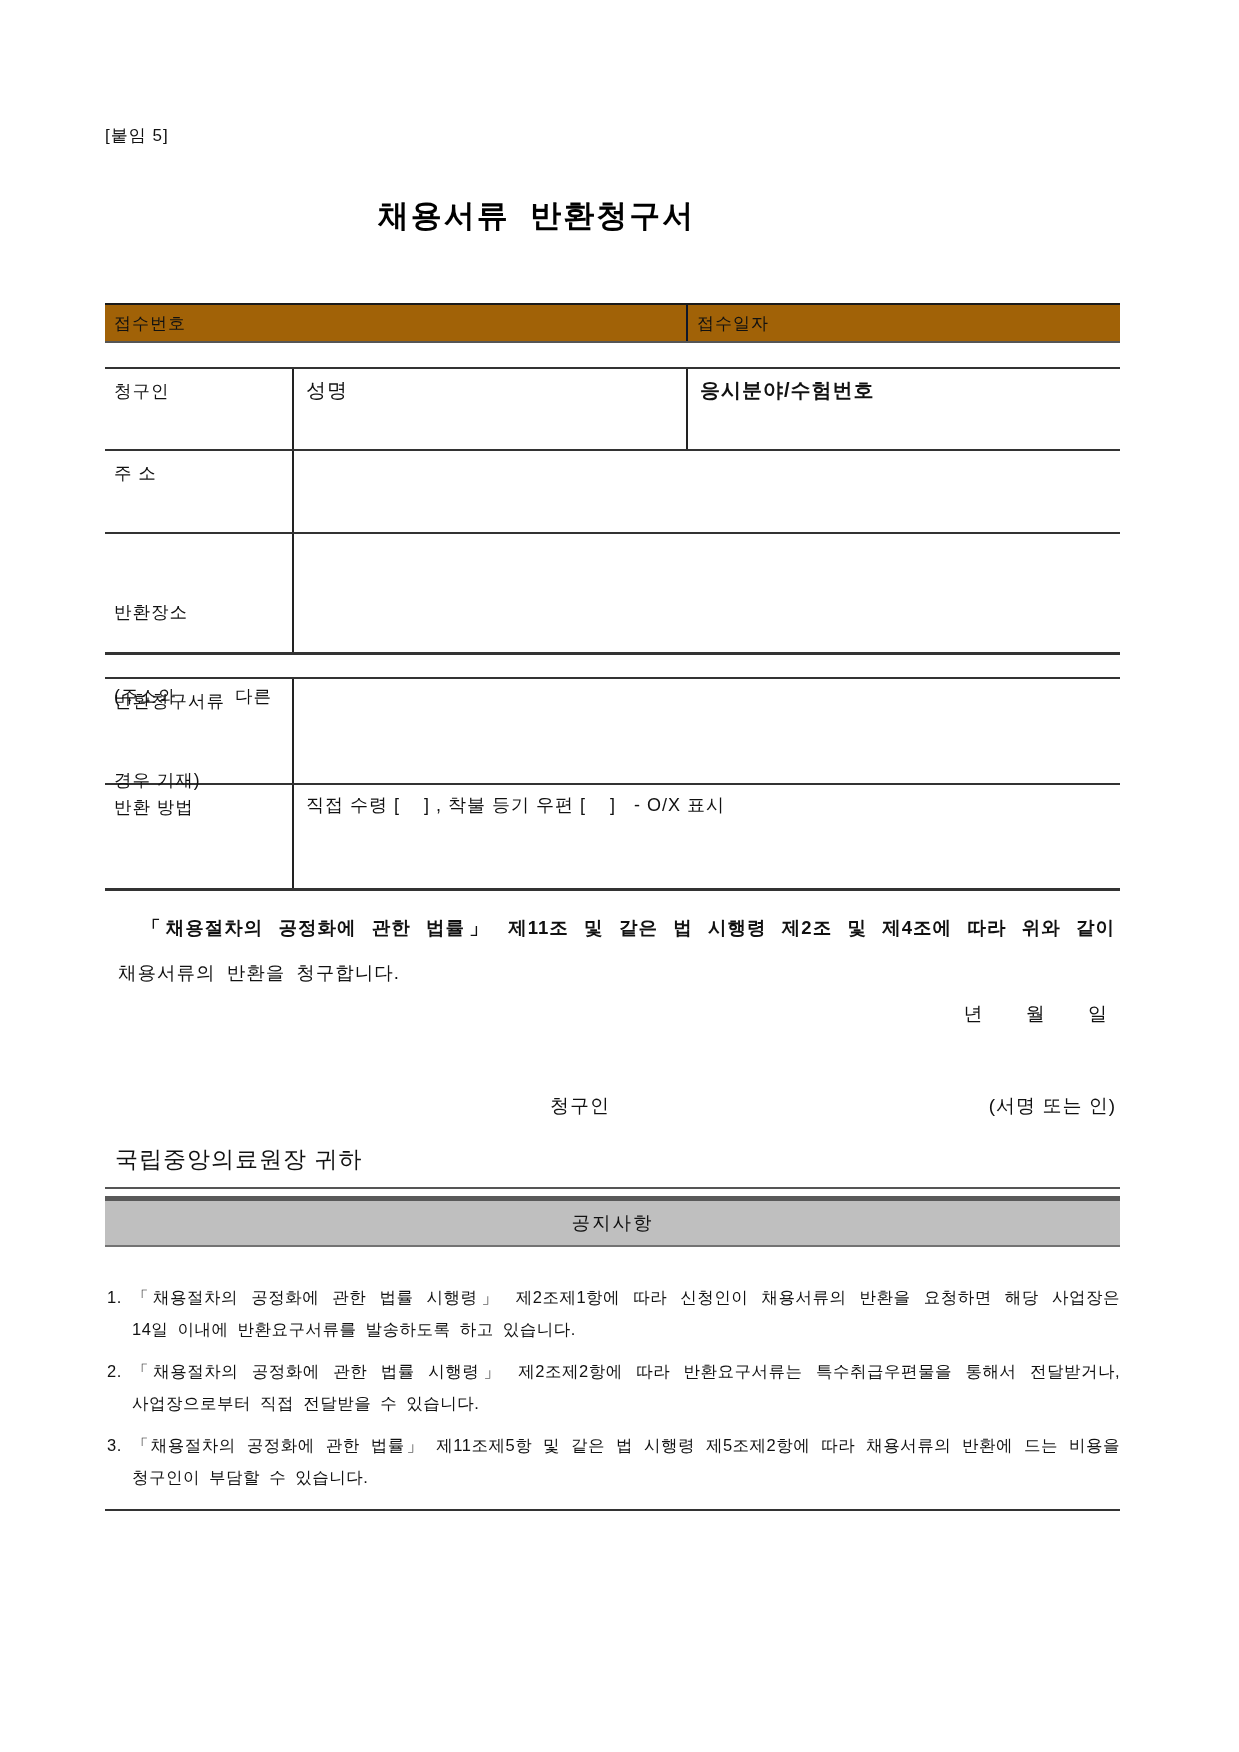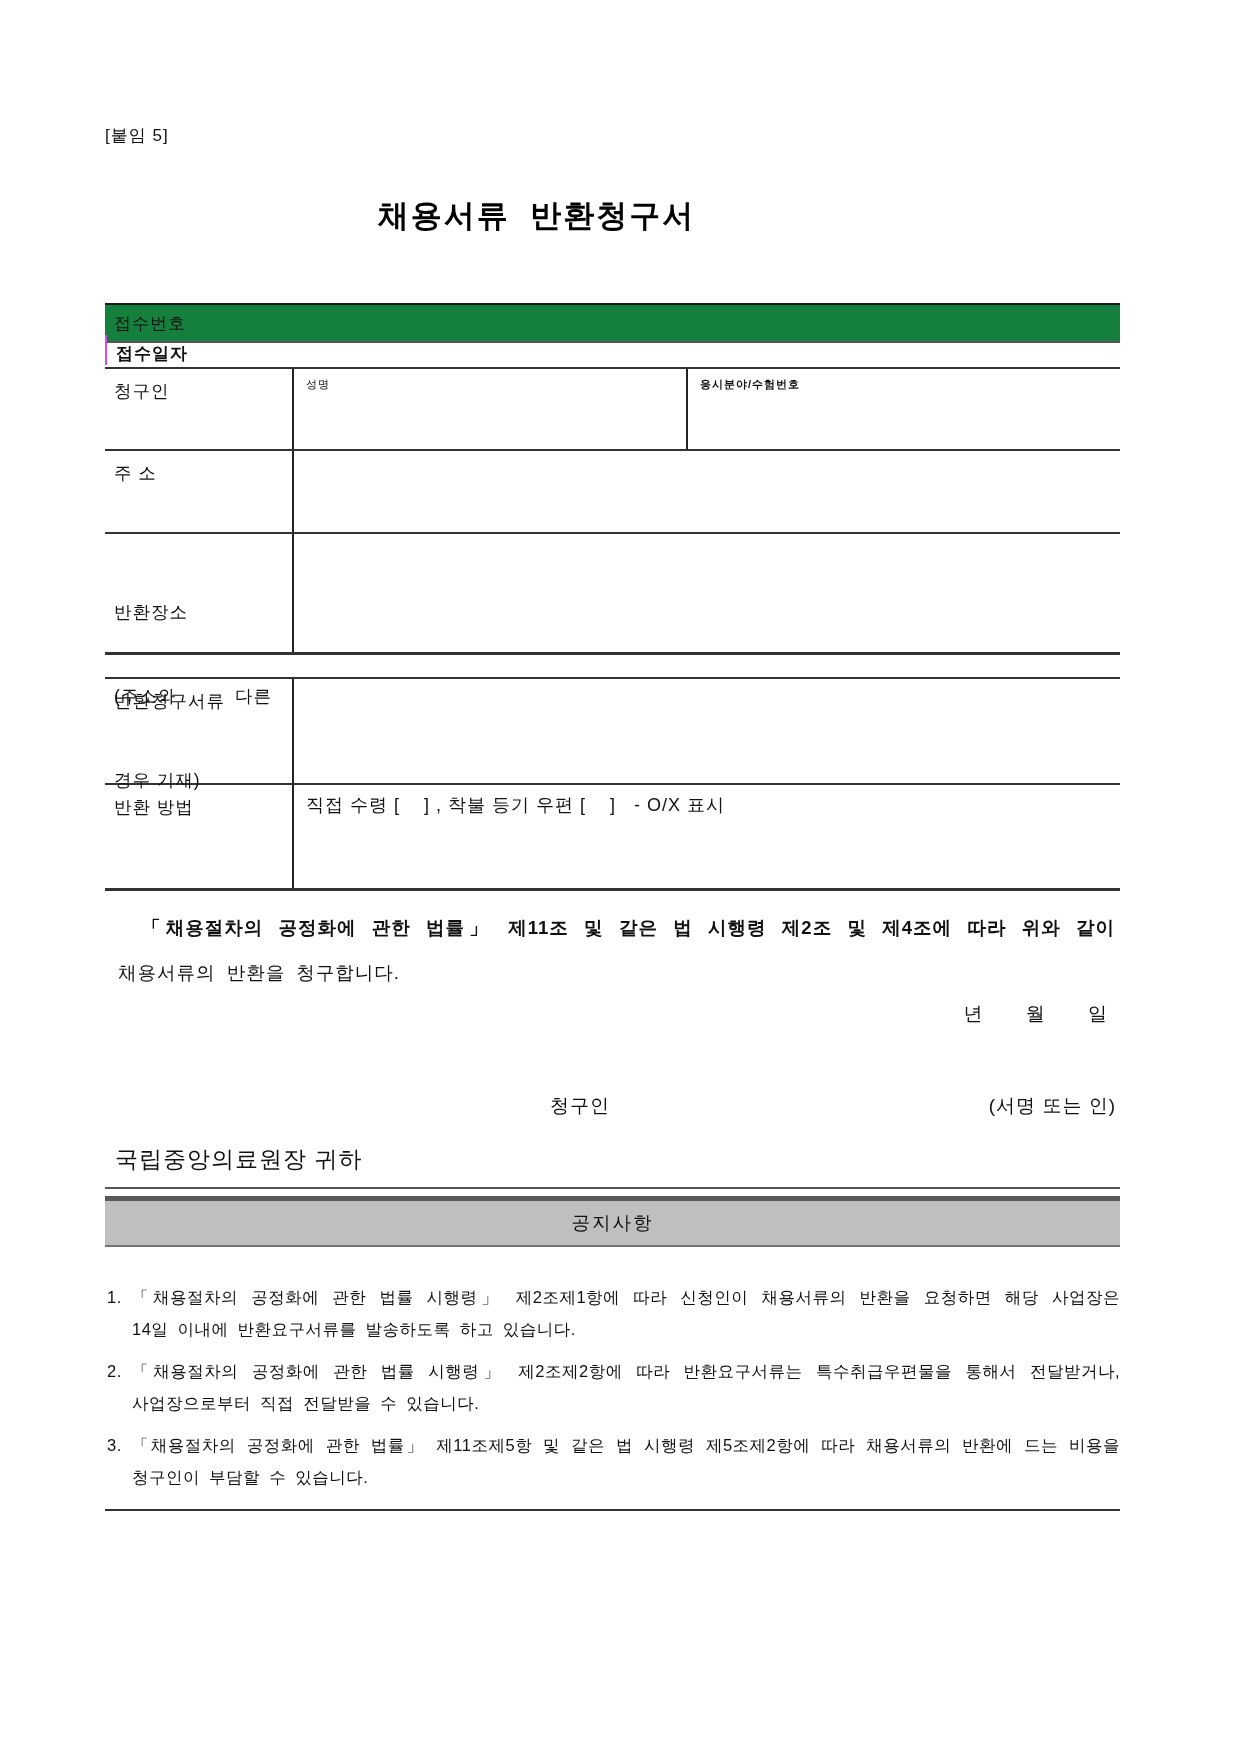--- a/index.html
+++ b/index.html
@@ -14,37 +14,37 @@
   .title {
     margin-top:50px; text-align:center;
     font-size:31px; font-weight:800; letter-spacing:2px; word-spacing:10px;
     line-height:40px; color:#000;padding-left:28px;
   }
   .content { margin-left:105px; width:1015px; }
 
   
   .receipt {
     margin-top:67px; display:flex; height:40px;
-    background:#15803d; border-top:2px solid #1a1a1a; border-bottom:2px solid #555;
-    font-size:17px; letter-spacing:1px;flex-direction:column;
+    background:#a16207; border-top:2px solid #1a1a1a; border-bottom:2px solid #555;
+    font-size:17px; letter-spacing:1px;
   }
   .receipt .rcell { padding:7px 0 0 9px; }
   .receipt .rleft { width:581px; }
-  .receipt .rright { flex:1; border-left:2px solid #d946ef;font-weight:bold; }
+  .receipt .rright { flex:1; border-left:2px solid #0f172a; }
 
   
   .tbl { width:100%; }
   .tbl .row { display:flex; border-top:2px solid #333; }
   .main1 { margin-top:24px; border-bottom:3px solid #333; }
   .main2 { margin-top:22px; border-bottom:3px solid #333; }
   .lbl {
     width:187px; padding:8px 6px 0 9px; font-size:17.5px; letter-spacing:1px;
     line-height:28px; white-space:pre-wrap;
   }
-  .cell { border-left:2px solid #222; padding:8px 8px 0 12px; font-size:11px; letter-spacing:1px; }
+  .cell { border-left:2px solid #222; padding:8px 8px 0 12px; font-size:20px; letter-spacing:1px; }
   .row1 { height:82px; } .row1 .c1 { width:394px; } .row1 .c2 { flex:1;font-weight:bold; }
   .row2 { height:83px; } .row3 { height:120px; }
   .row4 { height:106px; } .row5 { height:105px; }
   .wide { flex:1; }
   .lbl .just { display:flex; justify-content:space-between; width:158px; }
   .method-val { white-space:pre-wrap; font-size:18px; }
 
   
   .decl { margin-top:14px; padding:0 5px 0 13px; font-size:18.5px; letter-spacing:1px; word-spacing:5px; line-height:45px; }
   .decl .l1 { margin-left:24px; text-align:justify; text-align-last:justify;font-weight:bold; }

